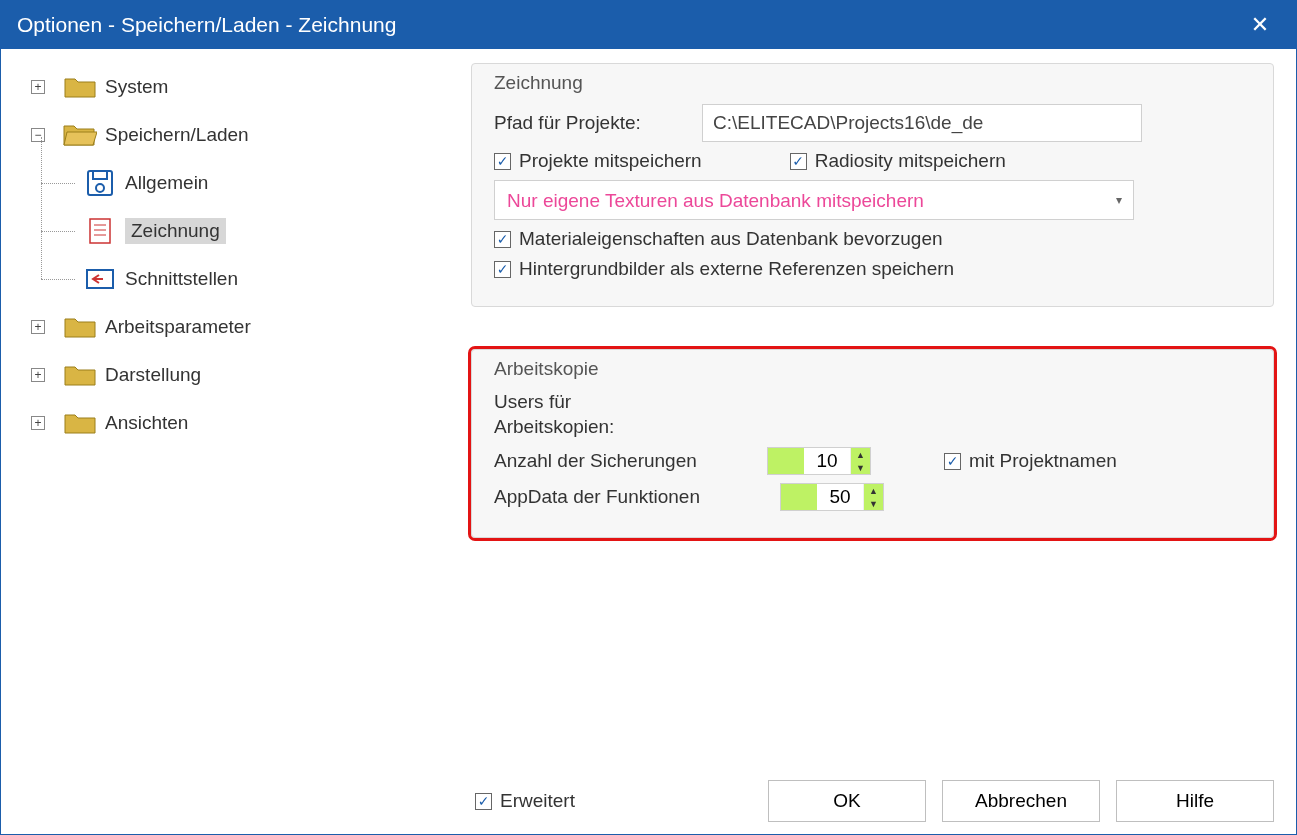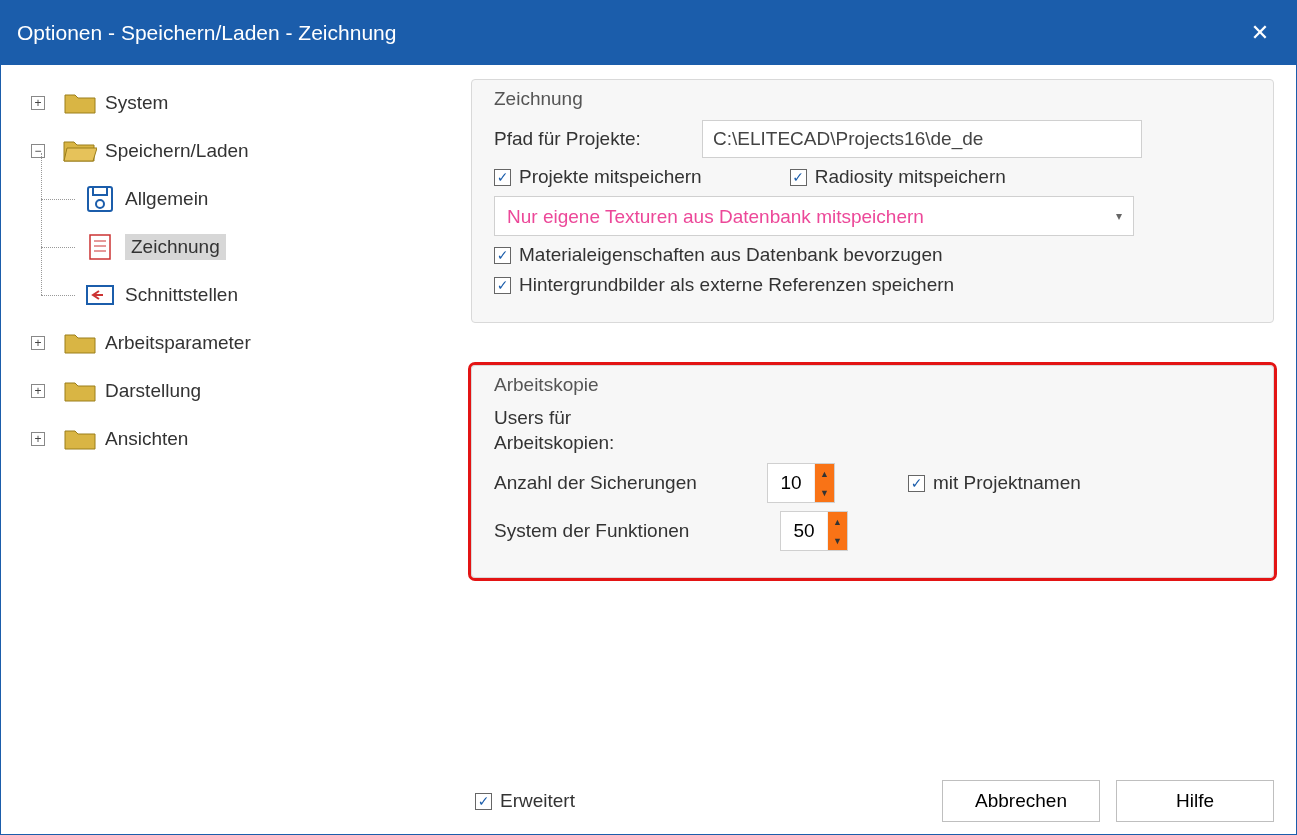--- a/index.html
+++ b/index.html
@@ -14,21 +14,21 @@
     width: 1297px;
     height: 835px;
     border: 1px solid #1B5DAB;
     display: flex;
     flex-direction: column;
     background: #fff;
   }
   .titlebar {
     background: #1B5DAB;
     color: #fff;
-    height: 64px;
+    height: 48px;
     display: flex;
     align-items: center;
     padding: 0 16px;
     font-size: 21px;
     justify-content: space-between;
   }
   .titlebar .close {
     font-size: 22px;
     cursor: pointer;
     width: 40px;
@@ -159,22 +159,23 @@
     content: "▾";
     position: absolute;
     right: 12px; top: 50%; transform: translateY(-50%);
     color: #666; font-size: 12px;
     pointer-events: none;
   }
   .spin {
     display: inline-flex;
     align-items: stretch;
     border: 1px solid #d0d0d0;
-    height: 40px;
-    background: #f97316;
+    height: 28px;
+    background: #bef264;
+    padding-left: 36px;
   }
   .spin input {
     width: 46px; border: none; text-align: center; font: inherit;
   }
   .spin .arrows {
     display:flex; flex-direction:column; width: 20px;
     border-left: 1px solid #eee;
   }
   .spin .arrows div {
     flex:1; display:flex; align-items:center; justify-content:center;
@@ -375,36 +376,37 @@
               </span>
           </span>
           <label class="checkbox" style="margin-left:60px">
             <span class="box">✓</span>
             <span>mit Projektnamen</span>
           </label>
         </div>
 
 
         <div class="formrow" style="gap:26px">
-          <span class="lab wide">System der Funktionen</span>
+          <span class="lab wide">AppData der Funktionen</span>
           <span class="spin">
             <input value="50" style="">
             <span class="arrows">
                 <div>▲</div>
                 <div>▼</div>
               </span>
           </span>
         </div>
       </div>
 
       <div class="footer">
         <label class="checkbox">
           <span class="box">✓</span>
           <span>Erweitert</span>
         </label>
         <span class="spacer"></span>
+        <button class="btn">OK</button>
         <button class="btn">Abbrechen</button>
         <button class="btn">Hilfe</button>
       </div>
 
     </div>
   </div>
 </div>
 
 </body></html>

